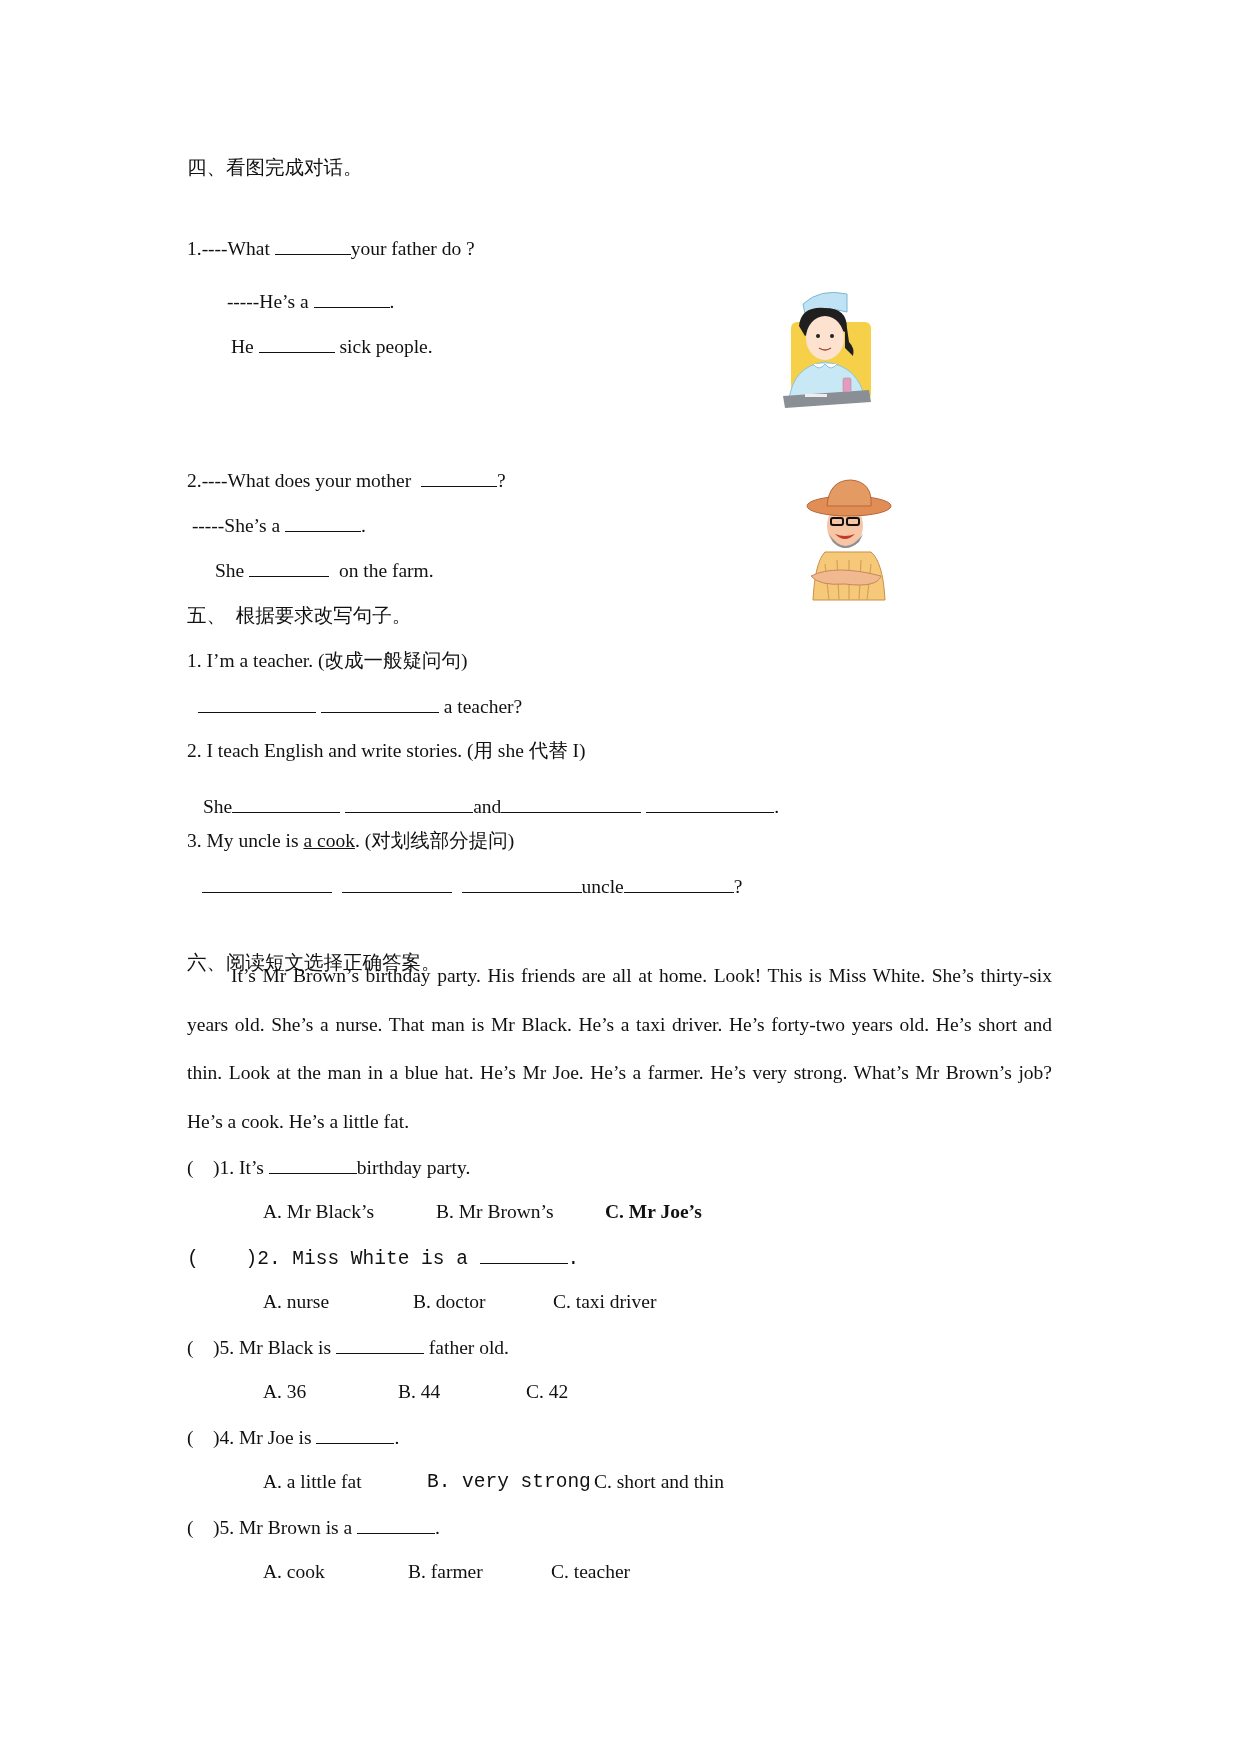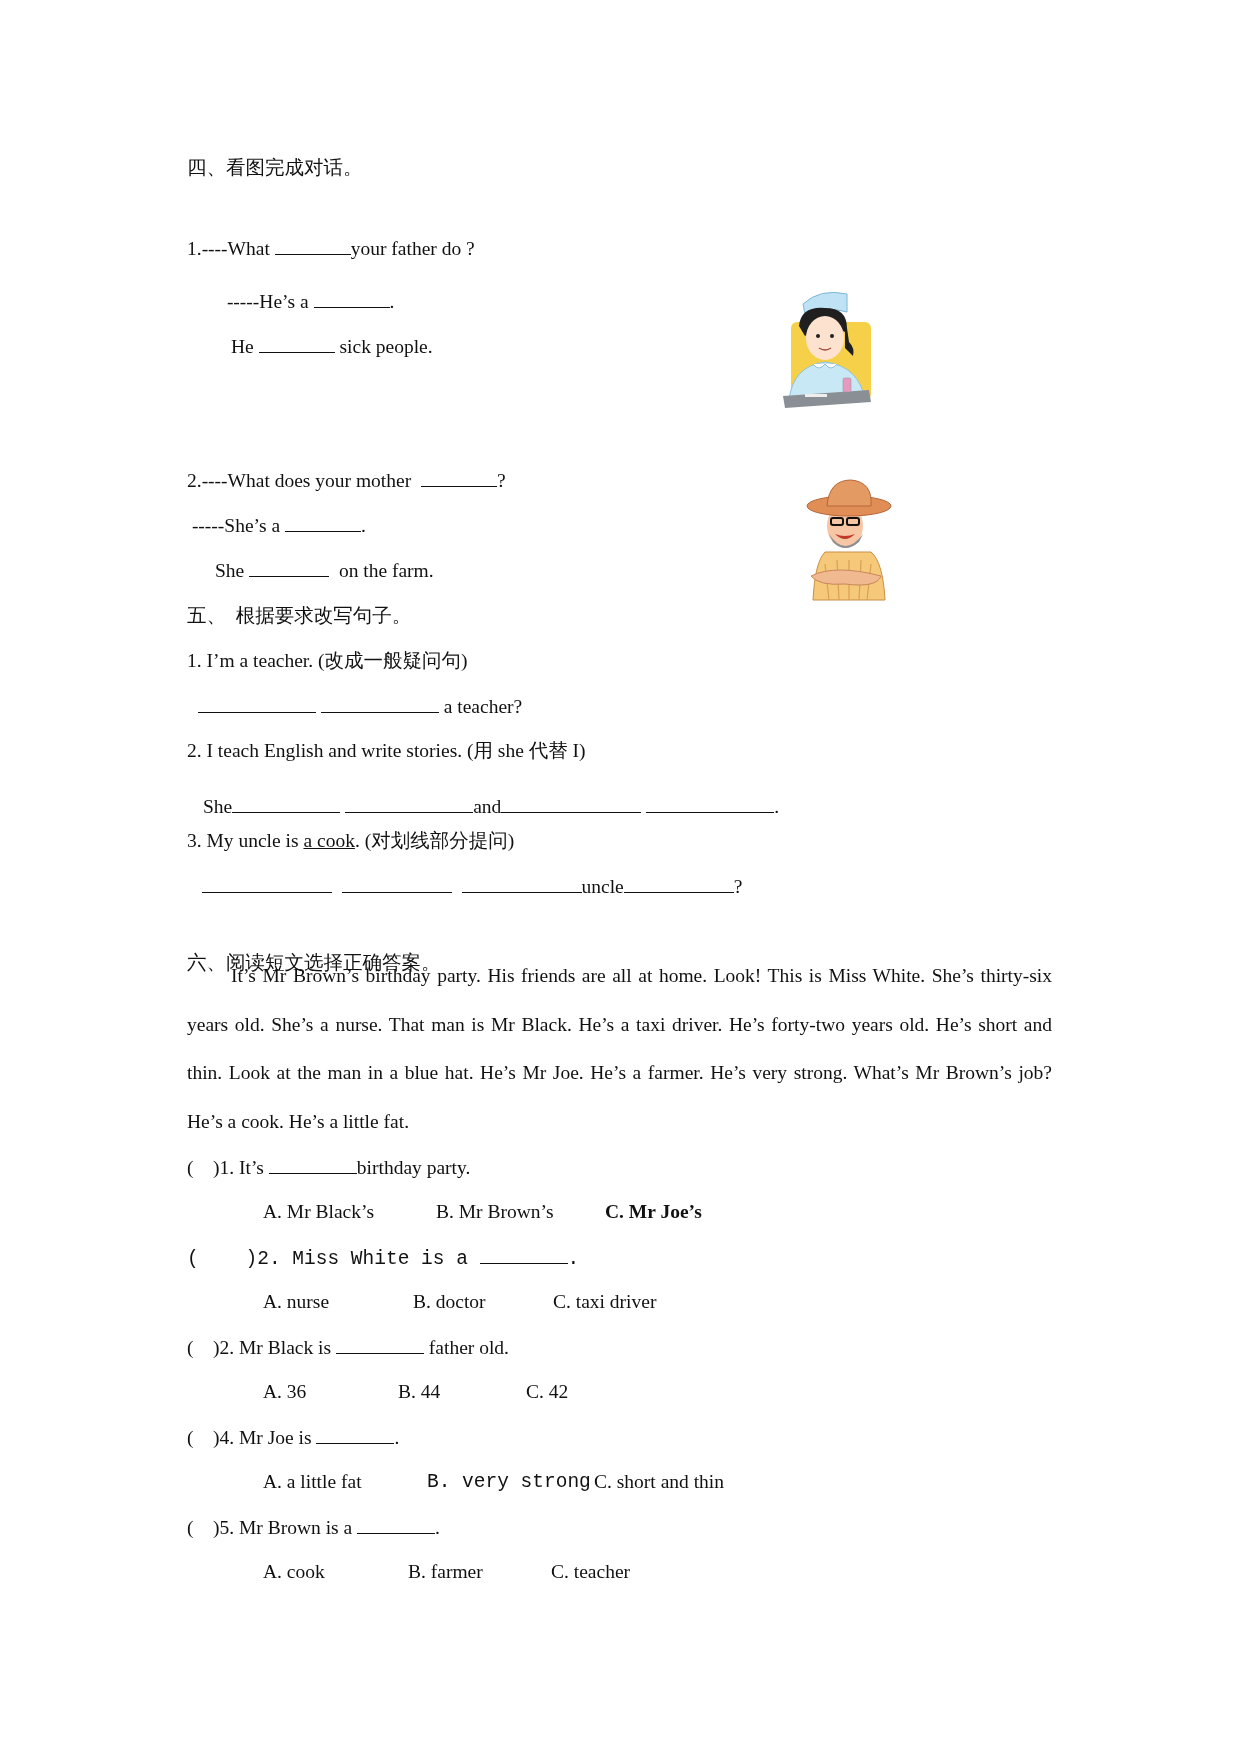--- a/index.html
+++ b/index.html
@@ -69,21 +69,21 @@
 
 <div id="questions">
     <div class="line" style="top: 1155px;"><span>(    )</span><span>1. It’s </span><span class="blank" style="width: 88px;"></span><span>birthday party.</span></div>
     <div class="line" style="top: 1200px; left: 263px;">A. Mr Black’s</div>
     <div class="line" style="top: 1200px; left: 436px;">B. Mr Brown’s</div>
     <div class="line" style="top: 1200px; left: 605px; font-weight: bold;">C. Mr Joe’s</div>
     <div class="line" style="top: 1245px; font-family: Liberation Mono, monospace;"><span>(    )</span><span>2. Miss White is a </span><span class="blank" style="width: 88px;"></span><span>.</span></div>
     <div class="line" style="top: 1290px; left: 263px;">A. nurse</div>
     <div class="line" style="top: 1290px; left: 413px;">B. doctor</div>
     <div class="line" style="top: 1290px; left: 553px;">C. taxi driver</div>
-    <div class="line" style="top: 1335px;"><span>(    )</span><span>2. Mr Black is </span><span class="blank" style="width: 88px;"></span><span> father old.</span></div>
+    <div class="line" style="top: 1335px;"><span>(    )</span><span>5. Mr Black is </span><span class="blank" style="width: 88px;"></span><span> father old.</span></div>
     <div class="line" style="top: 1380px; left: 263px;">A. 36</div>
     <div class="line" style="top: 1380px; left: 398px;">B. 44</div>
     <div class="line" style="top: 1380px; left: 526px;">C. 42</div>
     <div class="line" style="top: 1425px;"><span>(    )</span><span>4. Mr Joe is </span><span class="blank" style="width: 78px;"></span><span>.</span></div>
     <div class="line" style="top: 1470px; left: 263px;">A. a little fat</div>
     <div class="line" style="top: 1470px; left: 427px; font-family: Liberation Mono, monospace;">B. very strong</div>
     <div class="line" style="top: 1470px; left: 594px;">C. short and thin</div>
     <div class="line" style="top: 1515px;"><span>(    )</span><span>5. Mr Brown is a </span><span class="blank" style="width: 78px;"></span><span>.</span></div>
     <div class="line" style="top: 1560px; left: 263px;">A. cook</div>
     <div class="line" style="top: 1560px; left: 408px;">B. farmer</div>

